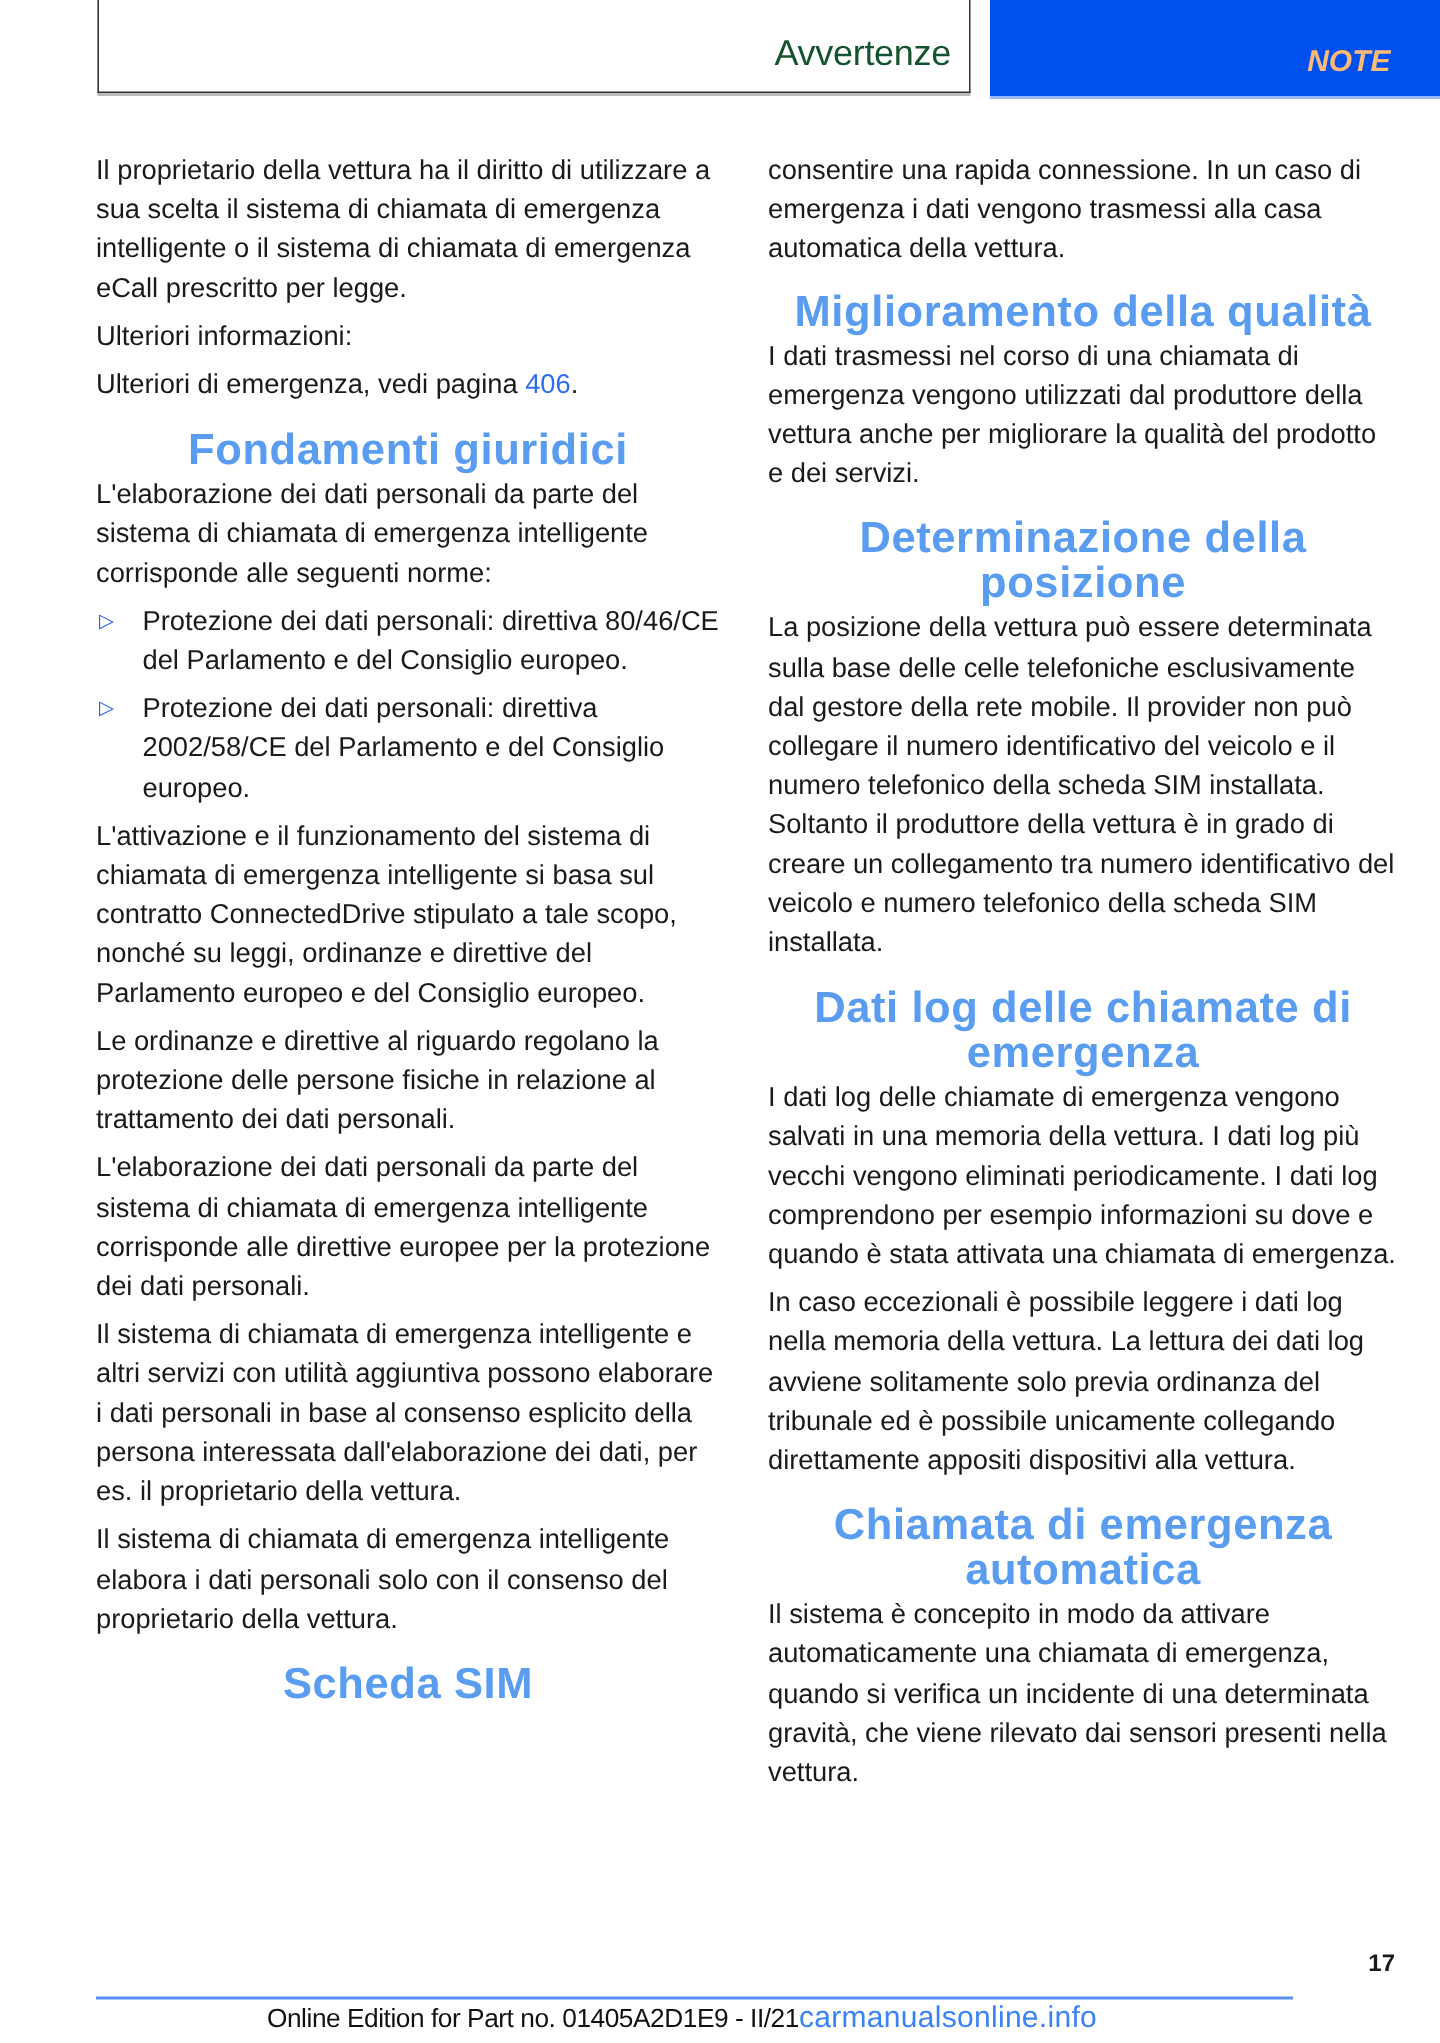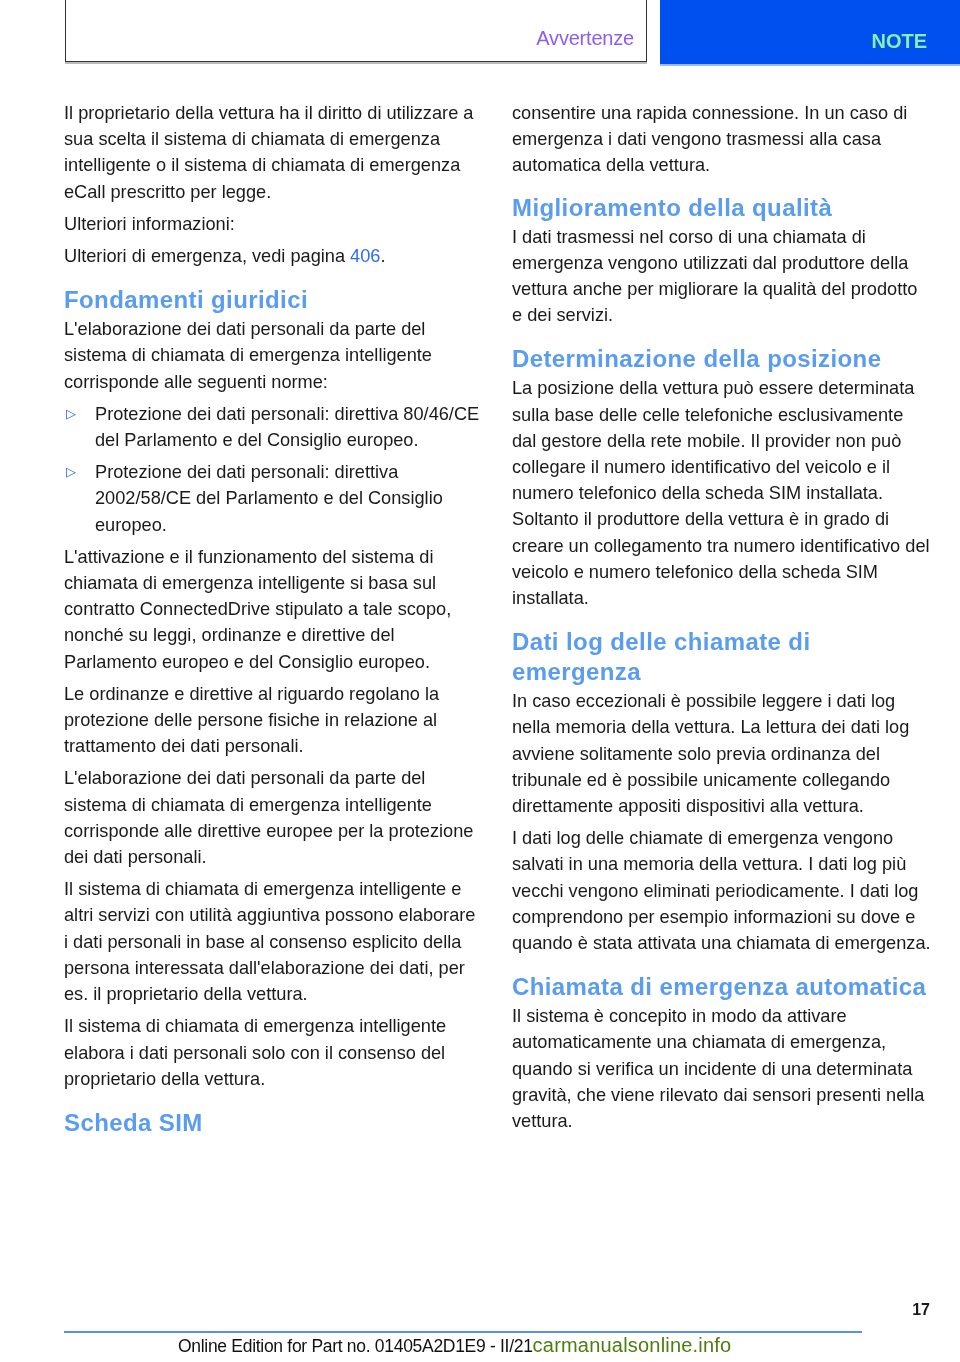--- a/index.html
+++ b/index.html
@@ -6,56 +6,57 @@
   body {
     width: 960px; height: 1362px; background: #ffffff; position: relative; overflow: hidden;
     font-family: "Liberation Sans", "DejaVu Sans", sans-serif; color: #1a1a1a;
   }
   .hdr-box {
     position: absolute; left: 65px; top: -2px; width: 582px; height: 64px;
     border: 1.5px solid #333; border-top: none; box-sizing: border-box;
     box-shadow: 0 2px 0 #bbb;
   }
   .hdr-box span {
-    position: absolute; right: 12px; bottom: 11px; font-size: 20px; color: #8b5cf6;
+    position: absolute; right: 12px; bottom: 11px; font-size: 24px; color: #14532d;
     letter-spacing: -0.2px;
   }
   .hdr-tab {
     position: absolute; left: 660px; top: 0; width: 300px; height: 64px;
     background: #0050f0; box-shadow: 0 2px 0 #9db9ff;
   }
   .hdr-tab span {
-    position: absolute; right: 33px; bottom: 11px; font-size: 20px; color: #86efac; font-weight: bold;
+    position: absolute; right: 33px; bottom: 11px; font-size: 20px; color: #fdba74; font-weight: bold; font-style: italic;
   }
   .col { position: absolute; top: 100px; width: 416px; font-size: 18.2px; line-height: 26.2px; }
   .col.left { left: 64px; }
   .col.right { left: 512px; width: 420px; }
   .col p { margin: 0 0 6px 0; }
   .col h2 {
-    margin: 16px 0 1px 0; font-size: 24px; line-height: 30px; color: #5a9cf0; font-weight: bold;
+    margin: 16px 0 1px 0; font-size: 29px; line-height: 30px; color: #5a9cf0; font-weight: bold;
     letter-spacing: 0.4px;
+    text-align: center;
   }
   .col.right h2.first { margin-top: 14px; }
   .link { color: #2f6cf0; }
   ul.tri { list-style: none; margin: 0 0 6px 0; padding: 0; }
   ul.tri li { position: relative; padding-left: 31px; margin-bottom: 6px; }
   ul.tri li .bullet {
     position: absolute; left: 2px; top: 0; color: #1e5cf0; font-size: 13px;
   }
   .footer-line {
     position: absolute; left: 64px; top: 1331px; width: 798px; height: 2px; background: #5a8ef0;
   }
   .page-num {
     position: absolute; right: 30px; top: 1301px; font-size: 16px; font-weight: bold; color: #1a1a1a;
   }
   .footer-text {
     position: absolute; left: 178px; top: 1334px; font-size: 17.5px; color: #111; white-space: nowrap;
     letter-spacing: -0.3px;
   }
-  .footer-text .wm { color: #4d7c0f; font-size: 20px; letter-spacing: 0.2px; }
+  .footer-text .wm { color: #3b82f6; font-size: 20px; letter-spacing: 0.2px; }
 </style>
 </head>
 <body>
 
 <div class="hdr-box">
   <span>Avvertenze</span>
 </div>
 <div class="hdr-tab">
   <span>NOTE</span>
 </div>
@@ -89,22 +90,22 @@
 <div class="col right">
   <p>consentire una rapida connessione. In un caso di emergenza i dati vengono trasmessi alla casa automatica della vettura.</p>
 
   <h2 class="first">Miglioramento della qualità</h2>
   <p>I dati trasmessi nel corso di una chiamata di emergenza vengono utilizzati dal produttore della vettura anche per migliorare la qualità del prodotto e dei servizi.</p>
 
   <h2>Determinazione della posizione</h2>
   <p>La posizione della vettura può essere determinata sulla base delle celle telefoniche esclusivamente dal gestore della rete mobile. Il provider non può collegare il numero identificativo del veicolo e il numero telefonico della scheda SIM installata. Soltanto il produttore della vettura è in grado di creare un collegamento tra numero identificativo del veicolo e numero telefonico della scheda SIM installata.</p>
 
   <h2>Dati log delle chiamate di emergenza</h2>
+  <p>I dati log delle chiamate di emergenza vengono salvati in una memoria della vettura. I dati log più vecchi vengono eliminati periodicamente. I dati log comprendono per esempio informazioni su dove e quando è stata attivata una chiamata di emergenza.</p>
   <p>In caso eccezionali è possibile leggere i dati log nella memoria della vettura. La lettura dei dati log avviene solitamente solo previa ordinanza del tribunale ed è possibile unicamente collegando direttamente appositi dispositivi alla vettura.</p>
-  <p>I dati log delle chiamate di emergenza vengono salvati in una memoria della vettura. I dati log più vecchi vengono eliminati periodicamente. I dati log comprendono per esempio informazioni su dove e quando è stata attivata una chiamata di emergenza.</p>
 
   <h2>Chiamata di emergenza automatica</h2>
   <p>Il sistema è concepito in modo da attivare automaticamente una chiamata di emergenza, quando si verifica un incidente di una determinata gravità, che viene rilevato dai sensori presenti nella vettura.</p>
 </div>
 
 <div class="page-num">17</div>
 <div class="footer-line"></div>
 <div class="footer-text"><span>Online Edition for Part no. 01405A2D1E9 - II/21</span><span class="wm">carmanualsonline.info</span></div>
 
 </body></html>

